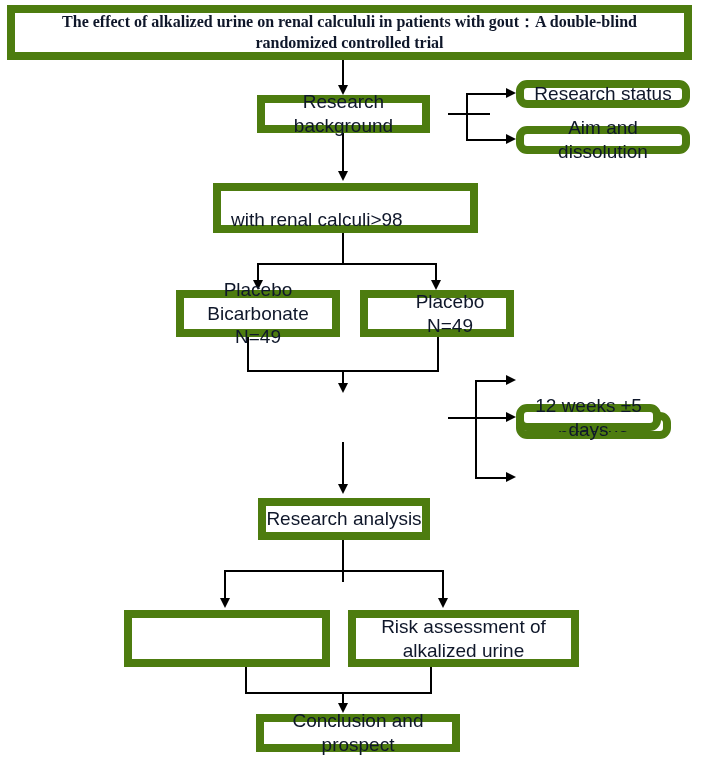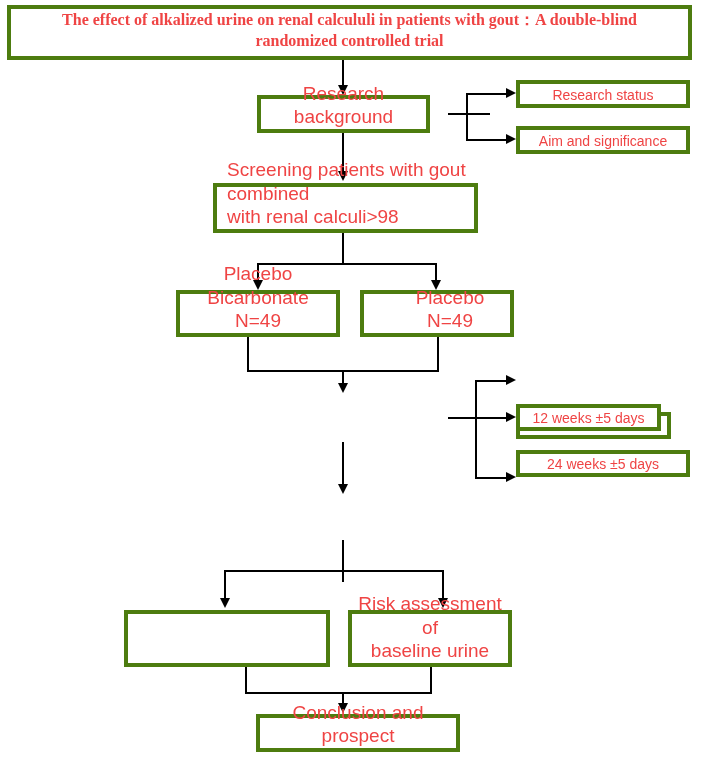--- a/index.html
+++ b/index.html
@@ -11,27 +11,27 @@
     position: relative;
     width: 709px;
     height: 757px;
     background: #ffffff;
     overflow: hidden;
     font-family: "Liberation Sans", sans-serif;
   }
   .box {
     position: absolute;
     box-sizing: border-box;
-    border: 4px solid #4d7c0f;
+    border: 8px solid #4d7c0f;
     background: #ffffff;
     display: flex;
-    align-items: flex-end;
+    align-items: center;
     justify-content: center;
     text-align: center;
-    color: #ef4444;
+    color: #0f172a;
     line-height: 1.25;
     z-index: 3;
   }
   .box-title {
     font-family: "Liberation Serif", serif;
     font-weight: bold;
     font-size: 16px;
     padding: 4px 10px;
     line-height: 1.3;
   }
@@ -39,21 +39,22 @@
     font-family: "Liberation Sans", sans-serif;
     font-weight: normal;
     font-size: 19px;
   }
   .box-node.left-text {
     justify-content: flex-start;
     text-align: left;
     padding-left: 10px;
   }
   .box-node.big {
-    font-size: 14px;
+    font-size: 19px;
+    border-radius: 11px;
   }
   
   .vline {
     position: absolute;
     width: 2px;
     background: #000000;
     z-index: 1;
   }
   .hline {
     position: absolute;
@@ -100,29 +101,29 @@
   <div class="vline" style="left:466px; top:93px; height:48px;"></div>
   <div class="hline" style="left:466px; top:93px; width:42px;"></div>
   <div class="arrow-right" style="left:506px; top:88px;"></div>
   <div class="hline" style="left:466px; top:139px; width:42px;"></div>
   <div class="arrow-right" style="left:506px; top:134px;"></div>
 
   <div class="box box-node big" style="left:516px; top:80px; width:174px; height:28px;">
     <span>Research status</span>
   </div>
   <div class="box box-node big" style="left:516px; top:126px; width:174px; height:28px;">
-    <span>Aim and significance</span>
+    <span>Aim and dissolution</span>
   </div>
 
   <div class="vline" style="left:342px; top:133px; height:38px;"></div>
   <div class="arrow-down" style="left:338px; top:171px;"></div>
 
   <div class="box box-node left-text" style="left:213px; top:183px; width:265px; height:50px;">
     <span>
-      <span>Screening patients with gout combined</span><br>
+      <br>
       <span>with renal calculi&gt;98</span>
     </span>
   </div>
 
   <div class="vline" style="left:342px; top:233px; height:30px;"></div>
   <div class="hline" style="left:257px; top:263px; width:180px;"></div>
   <div class="vline" style="left:257px; top:263px; height:19px;"></div>
   <div class="arrow-down" style="left:253px; top:280px;"></div>
   <div class="vline" style="left:435px; top:263px; height:19px;"></div>
   <div class="arrow-down" style="left:431px; top:280px;"></div>
@@ -154,44 +155,44 @@
   <div class="arrow-right" style="left:506px; top:412px;"></div>
   <div class="hline" style="left:475px; top:477px; width:33px;"></div>
   <div class="arrow-right" style="left:506px; top:472px;"></div>
 
   <div class="box box-node big" style="left:516px; top:367px; width:155px; height:27px;margin-top:45px;">
     <span>baseline</span>
   </div>
   <div class="box box-node big" style="left:516px; top:404px; width:145px; height:27px;">
     <span>12 weeks ±5 days</span>
   </div>
-  <div class="box box-node big" style="left:516px; top:450px; width:174px; height:27px;">
-    <span>24 weeks ±5 days</span>
-  </div>
 
   <div class="vline" style="left:342px; top:442px; height:42px;"></div>
   <div class="arrow-down" style="left:338px; top:484px;"></div>
 
+  <div class="box box-node" style="left:258px; top:498px; width:172px; height:42px;">
+    <span>Research analysis</span>
+  </div>
 
   <div class="vline" style="left:342px; top:540px; height:42px;"></div>
   <div class="hline" style="left:224px; top:570px; width:220px;"></div>
   <div class="vline" style="left:224px; top:570px; height:30px;"></div>
   <div class="arrow-down" style="left:220px; top:598px;"></div>
   <div class="vline" style="left:442px; top:570px; height:30px;"></div>
   <div class="arrow-down" style="left:438px; top:598px;"></div>
 
   <div class="box box-node" style="left:124px; top:610px; width:206px; height:57px;">
     <span>
       <br>
     </span>
   </div>
-  <div class="box box-node" style="left:348px; top:610px; width:164px; height:57px;">
+  <div class="box box-node" style="left:348px; top:610px; width:231px; height:57px;">
     <span>
       <span>Risk assessment of</span><br>
-      <span>baseline urine</span>
+      <span>alkalized urine</span>
     </span>
   </div>
 
   <div class="vline" style="left:245px; top:667px; height:27px;"></div>
   <div class="vline" style="left:430px; top:667px; height:27px;"></div>
   <div class="hline" style="left:245px; top:692px; width:187px;"></div>
   <div class="vline" style="left:342px; top:692px; height:13px;"></div>
   <div class="arrow-down" style="left:338px; top:703px;"></div>
 
   <div class="box box-node" style="left:256px; top:714px; width:204px; height:38px;">

